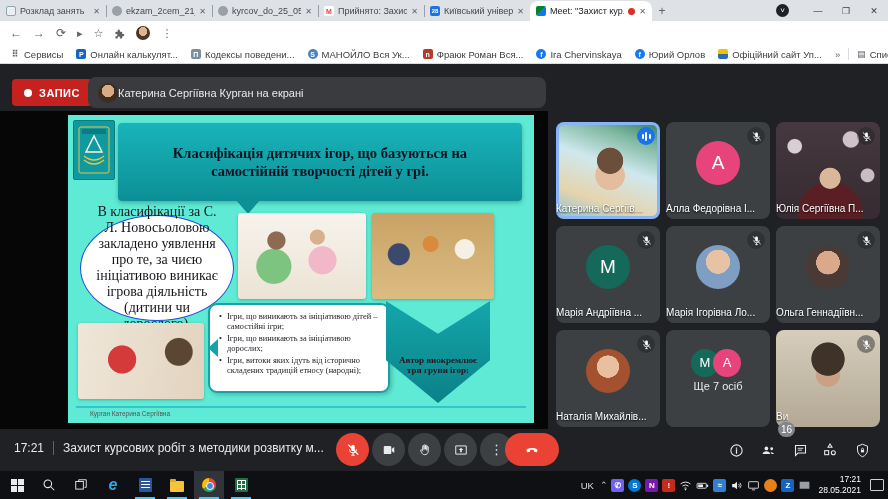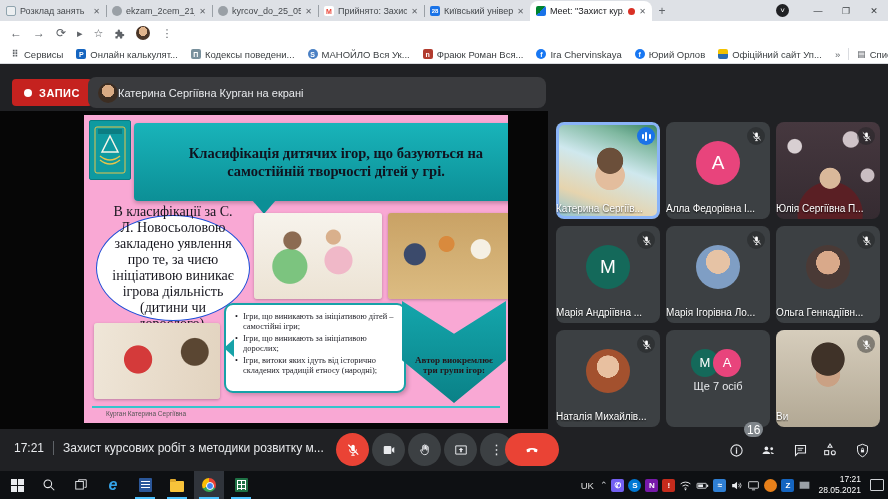--- a/index.html
+++ b/index.html
@@ -52,21 +52,21 @@
   .meet{position:absolute;top:65px;left:0;right:0;height:406px;background:#202124}
   .rec-badge{position:absolute;left:12px;top:14px;height:27px;border-radius:4px;background:#c5221f;color:#fff;
              display:flex;align-items:center;gap:7px;padding:0 12px;font-size:11px;font-weight:bold;letter-spacing:.5px}
   .rec-badge .dot{width:8px;height:8px;border-radius:50%;background:#fff}
   .presenter{position:absolute;left:88px;top:12px;height:31px;width:458px;border-radius:8px;background:#3a3b3e;
              display:flex;align-items:center;padding:0 10px;font-size:11px;color:#e8eaed}
   .presenter .pav{width:20px;height:20px;border-radius:50%;background:radial-gradient(circle at 50% 40%,#d9ab84 40%,#3c2d22 41%)}
 
   
   .share{position:absolute;left:0;top:46px;width:548px;height:318px;background:#060606}
-  .slide{position:absolute;left:84px;top:4px;width:424px;height:308px;background:#f9a8d4;
+  .slide{position:absolute;left:68px;top:4px;width:466px;height:308px;background:#5eead4;
          font-family:"Liberation Serif",serif;overflow:hidden}
   .logo{position:absolute;left:5px;top:5px;width:42px;height:60px;background:#0f9aa0;border:1px solid #0a7d82;border-radius:2px;
         display:flex;align-items:center;justify-content:center}
   .banner{position:absolute;left:50px;top:8px;width:404px;height:78px;border-radius:4px;
           background:linear-gradient(180deg,#19b4ba,#0c8f96);box-shadow:0 2px 4px rgba(0,0,0,.25);
           display:flex;align-items:center;justify-content:center;padding:0 26px}
   .banner::after{content:"";position:absolute;left:118px;top:77px;border:12px solid transparent;border-top:14px solid #0c8f96}
   .slide-title{font-size:14.5px;font-weight:bold;color:#10131f;text-align:center;line-height:1.25}
   .oval{position:absolute;left:12px;top:100px;width:154px;height:106px;border:1px solid #1d4ed8;border-radius:50%;
         background:#fff;display:flex;align-items:center;justify-content:center;text-align:center;
@@ -141,22 +141,22 @@
   .mbar{position:absolute;left:0;right:0;bottom:0;height:42px}
   .mbar-left{position:absolute;left:14px;top:12px;display:flex;align-items:center;gap:9px;font-size:12px;color:#e8eaed}
   .mbar-sep{width:1px;height:14px;background:#5f6368}
   .mtitle{max-width:265px;overflow:hidden;white-space:nowrap}
   .cbtn{position:absolute;top:4px;width:33px;height:33px;border-radius:50%;background:#3c4043;
         display:flex;align-items:center;justify-content:center}
   .cbtn.red{background:#ea4335}
   .endcall{position:absolute;top:4px;left:505px;width:54px;height:33px;border-radius:17px;background:#ea4335;
            display:flex;align-items:center;justify-content:center}
   .ricon{position:absolute;top:11px;width:20px;height:20px;display:flex;align-items:center;justify-content:center}
-  .badge16{position:absolute;top:-7px;left:744px;min-width:15px;height:15px;border-radius:8px;background:#80868b;
-           color:#fff;font-size:12px;display:flex;align-items:center;justify-content:center;padding:0 3px}
+  .badge16{position:absolute;top:-7px;left:778px;min-width:15px;height:15px;border-radius:8px;background:#80868b;
+           color:#fff;font-size:10px;display:flex;align-items:center;justify-content:center;padding:0 3px}
 
   
   .taskbar{position:absolute;left:0;right:0;bottom:0;height:28px;background:#0e1013}
   .tb-item{position:absolute;top:0;width:30px;height:28px;display:flex;align-items:center;justify-content:center}
   .tb-item.running::after{content:"";position:absolute;left:5px;right:5px;bottom:0;height:2px;background:#4cc2ff}
   .tb-item.active{background:#30343b}
   .win-logo{width:13px;height:13px;display:grid;grid-template-columns:6px 6px;grid-template-rows:6px 6px;gap:1px}
   .win-logo i{background:#e8eaed}
   .edge-e{color:#35a3e8;font-size:16px;font-weight:bold;font-style:italic;line-height:1}
   .doc-blue{width:13px;height:14px;background:#2b579a;border-radius:1px;position:relative}

